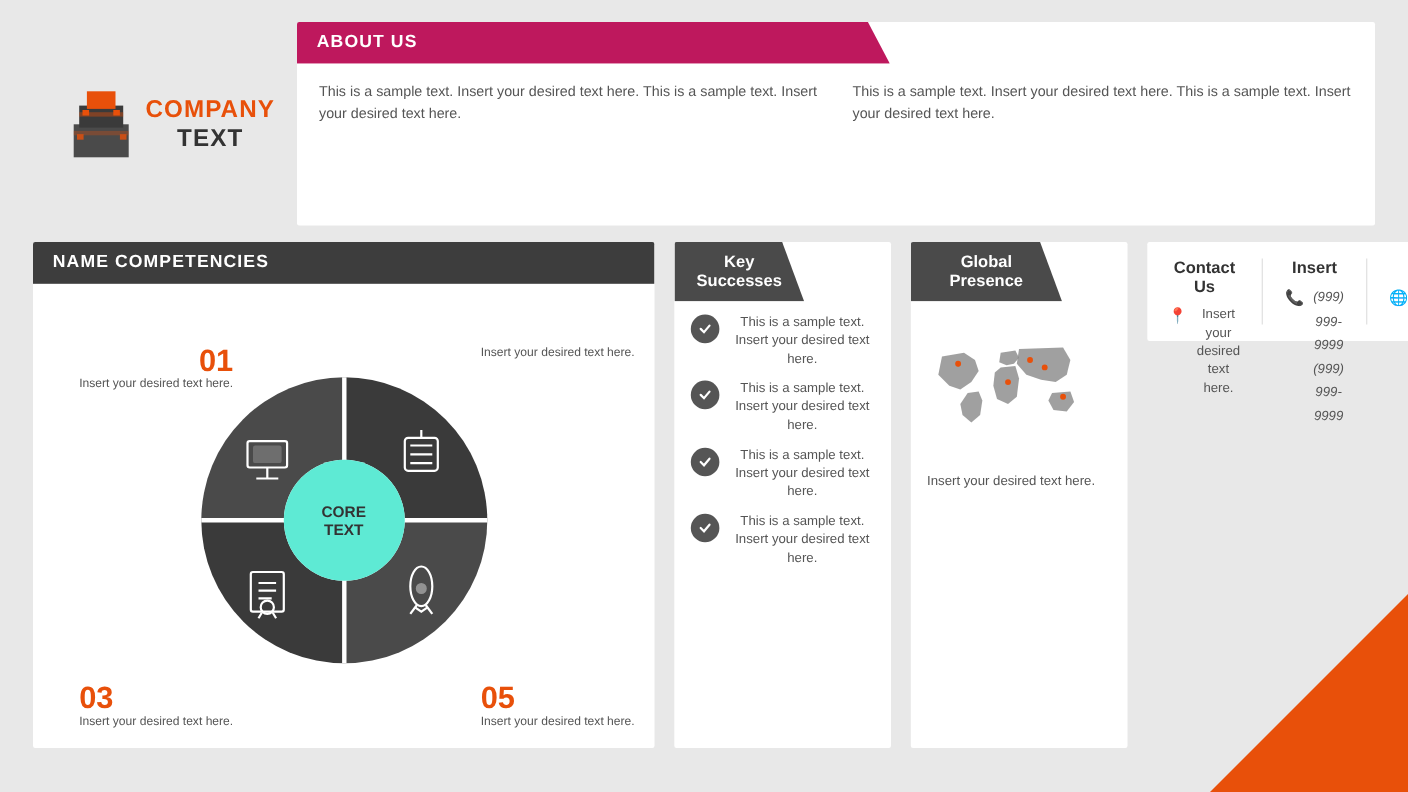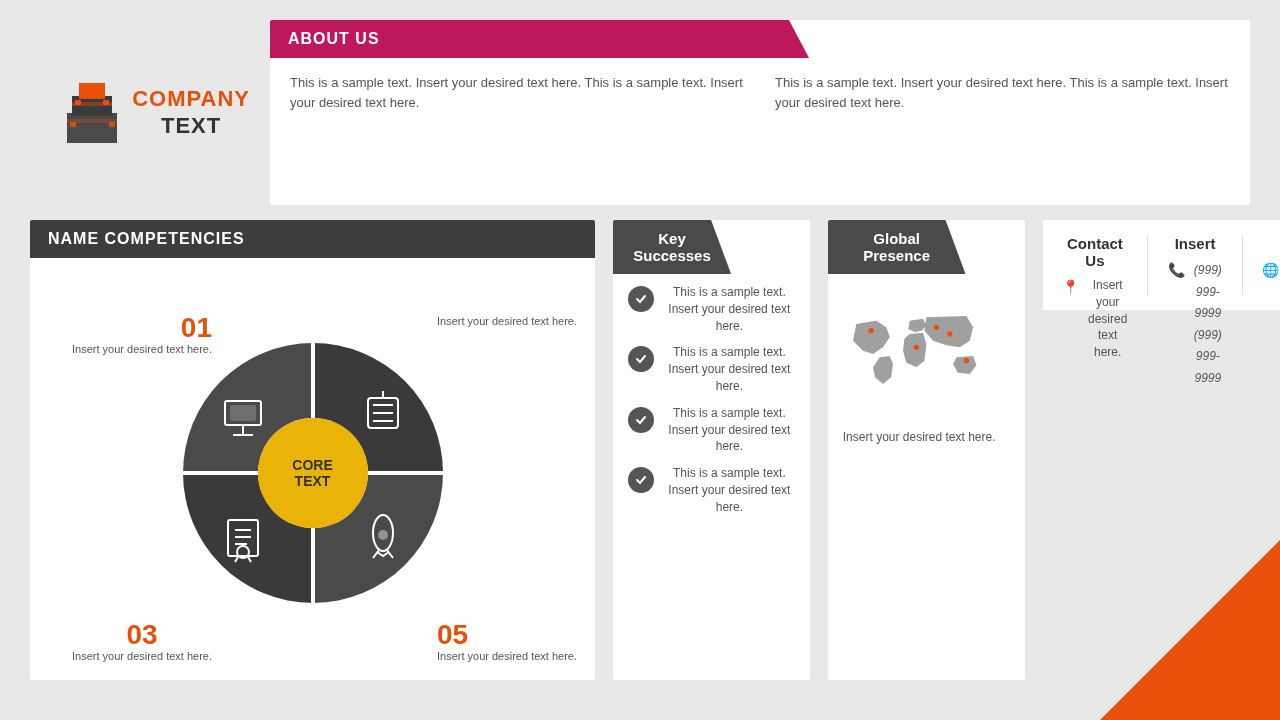--- a/index.html
+++ b/index.html
@@ -155,21 +155,21 @@
     .pie-svg {
       width: 300px;
       height: 300px;
     }
 
     .core-center {
       position: absolute;
       top: 50%;
       left: 50%;
       transform: translate(-50%, -50%);
-      background: #eab308;
+      background: #5eead4;
       border-radius: 50%;
       width: 110px;
       height: 110px;
       display: flex;
       align-items: center;
       justify-content: center;
       text-align: center;
       font-weight: 900;
       font-size: 14px;
       color: #333;
@@ -197,21 +197,21 @@
     .corner-label .num {
       display: block;
       font-size: 28px;
       font-weight: 900;
       color: #e8500a;
       line-height: 1;
     }
 
     .corner-tl { top: 40px; left: 30px; text-align: right; }
     .corner-tr { top: 40px; right: 30px; text-align: left; }
-    .corner-bl { bottom: 40px; left: 30px; text-align: center; }
+    .corner-bl { bottom: 40px; left: 30px; text-align: left; }
     .corner-br { bottom: 40px; right: 30px; text-align: left; }
 
     
     .right-panels {
       display: flex;
       flex-direction: row;
       gap: 18px;
       flex: 1;
       text-align: center;
     }

